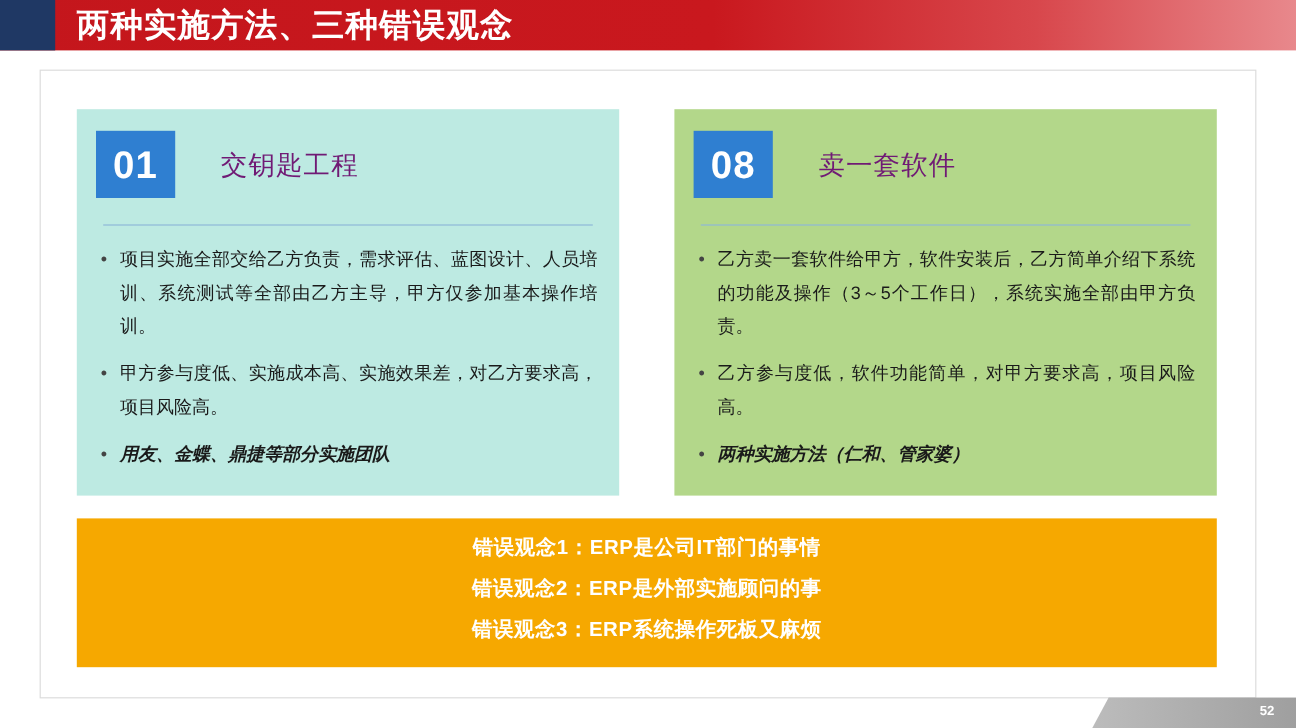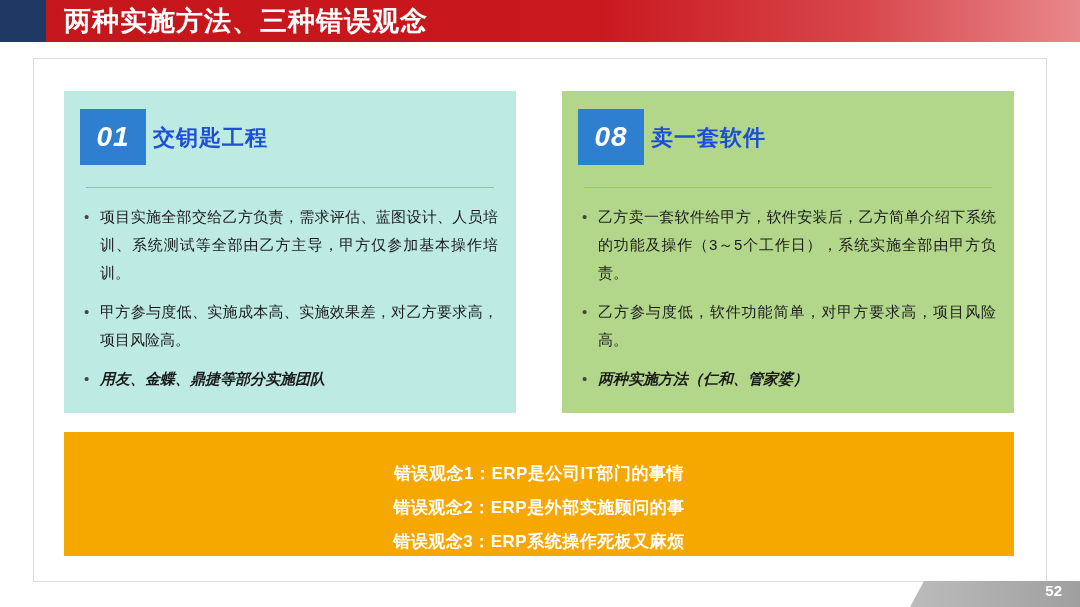--- a/index.html
+++ b/index.html
@@ -78,38 +78,37 @@
     background: #b3d78a;
   }
   .card-badge {
     position: absolute;
     left: 16px;
     top: 18px;
     width: 66px;
     height: 56px;
     background: #2f7fd1;
     color: #ffffff;
-    font-size: 28px;
+    font-size: 32px;
     font-weight: bold;
     display: flex;
     align-items: center;
     justify-content: center;
     letter-spacing: 1px;
-    font-style: italic;
   }
   .card-right .card-badge {
     background: #2f7fd1;
   }
   .card-title {
     position: absolute;
-    left: 89px;
+    left: 120px;
     top: 32px;
     font-size: 22px;
-    font-weight: bold;
-    color: #1d4ed8;
+    font-weight: normal;
+    color: #701a75;
     letter-spacing: 1px;
     white-space: nowrap;
   }
   .card-rule {
     position: absolute;
     left: 22px;
     top: 96px;
     width: 408px;
     height: 1px;
     background: #8fb8d8;
@@ -156,39 +155,39 @@
   }
   .notice-line {
     color: #ffffff;
     font-size: 17px;
     font-weight: bold;
     text-align: center;
     line-height: 34px;
     letter-spacing: 0.5px;
   }
   .notice-inner {
-    padding-top: 25px;
+    padding-top: 8px;
   }
 
   
   .footer-bar {
     position: absolute;
     right: 0;
     bottom: 0;
     width: 170px;
     height: 26px;
     background: linear-gradient(to right, #bcbcbc 0%, #9f9f9f 100%);
     clip-path: polygon(14px 0, 100% 0, 100% 100%, 0 100%);
   }
   .page-number {
     position: absolute;
     right: 18px;
     bottom: 8px;
     color: #ffffff;
-    font-size: 15px;
+    font-size: 11px;
     font-weight: bold;
   }
 </style>
 </head>
 <body>
 
 <div class="slide">
 
   <div class="header">
     <div class="header-accent"></div>

